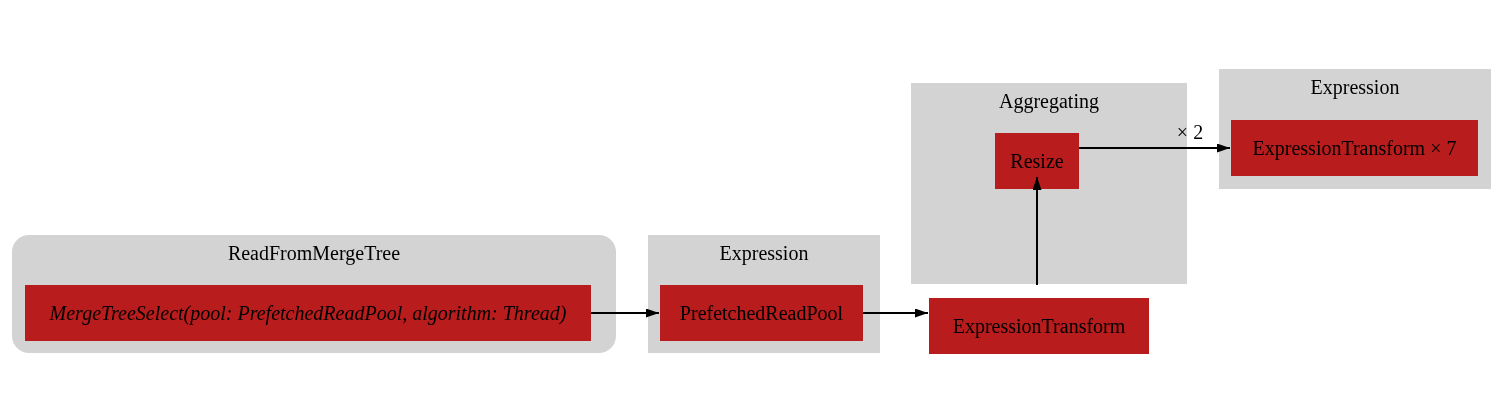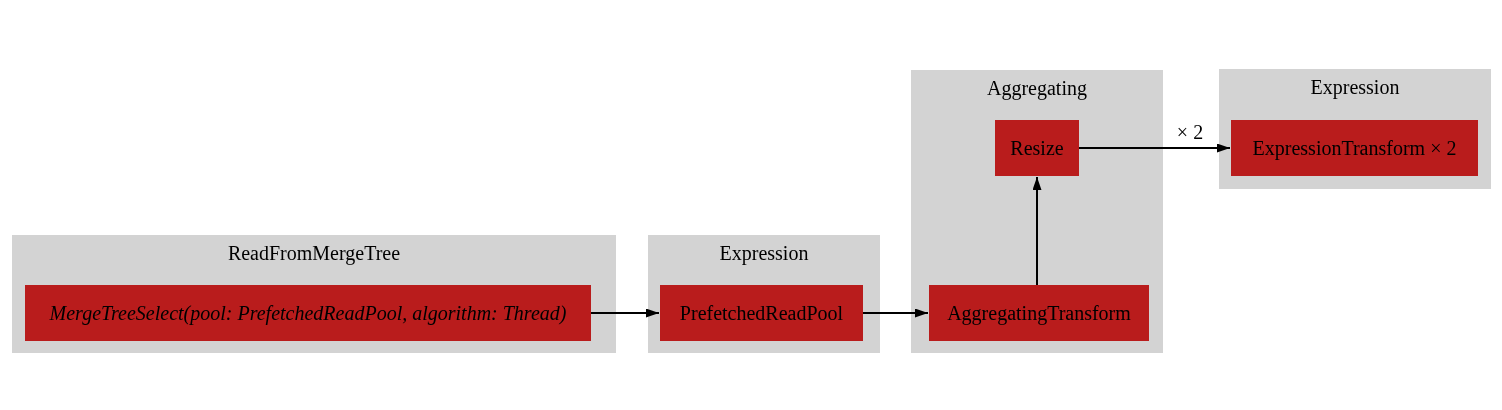--- a/index.html
+++ b/index.html
@@ -33,23 +33,23 @@
   .node {
     position: absolute;
     background: #b91c1c;
     display: flex;
     align-items: center;
     justify-content: center;
     font-size: 20px;
     white-space: nowrap;
   }
   
-  #cluster-readfrommergetree { left: 12px;   top: 235px; width: 604px; height: 118px; }
+  #cluster-readfrommergetree { left: 12px;   top: 235px; width: 604px; height: 118px; border-radius: 17px; }
   #cluster-expression-1      { left: 648px;  top: 235px; width: 232px; height: 118px; }
-  #cluster-aggregating       { left: 911px;  top: 70px;  width: 252px; height: 283px; }
+  #cluster-aggregating       { left: 911px;  top: 83px;  width: 252px; height: 201px; padding-left: 24px; }
   #cluster-expression-2      { left: 1219px; top: 69px;  width: 272px; height: 120px; }
   
   #node-mergetreeselect          { left: 13px; top: 50px;  width: 566px; height: 56px; font-style: italic; }
   #node-expressiontransform      { left: 12px; top: 50px;  width: 203px; height: 56px; }
   #node-resize                   { left: 84px; top: 50px;  width: 84px;  height: 56px; }
   #node-aggregatingtransform     { left: 18px; top: 215px; width: 220px; height: 56px; }
   #node-expressiontransform-x2   { left: 12px; top: 51px;  width: 247px; height: 56px; }
   .edges-layer {
     position: absolute;
     left: 0;
@@ -79,26 +79,26 @@
   </div>
 
   <div class="cluster" id="cluster-expression-1">
     <div class="cluster-title">Expression</div>
     <div class="node" id="node-expressiontransform">PrefetchedReadPool</div>
   </div>
 
   <div class="cluster" id="cluster-aggregating">
     <div class="cluster-title">Aggregating</div>
     <div class="node" id="node-resize">Resize</div>
-    <div class="node" id="node-aggregatingtransform">AggregatingTransform</div>
+    <div class="node" id="node-aggregatingtransform">ExpressionTransform</div>
   </div>
 
   <div class="cluster" id="cluster-expression-2">
     <div class="cluster-title">Expression</div>
-    <div class="node" id="node-expressiontransform-x2">ExpressionTransform × 2</div>
+    <div class="node" id="node-expressiontransform-x2">ExpressionTransform × 7</div>
   </div>
 
   <svg class="edges-layer" width="1502" height="410" viewBox="0 0 1502 410" xmlns="http://www.w3.org/2000/svg">
     <defs>
       <marker id="arrowhead" markerUnits="userSpaceOnUse" markerWidth="14" markerHeight="10" refX="13" refY="4.5" orient="auto">
         <path d="M0,0 L13,4.5 L0,9 Z" fill="#000000"></path>
       </marker>
     </defs>
     <line x1="591" y1="313" x2="659" y2="313" stroke="#000000" stroke-width="2" marker-end="url(#arrowhead)"></line>
     <line x1="863" y1="313" x2="928" y2="313" stroke="#000000" stroke-width="2" marker-end="url(#arrowhead)"></line>

